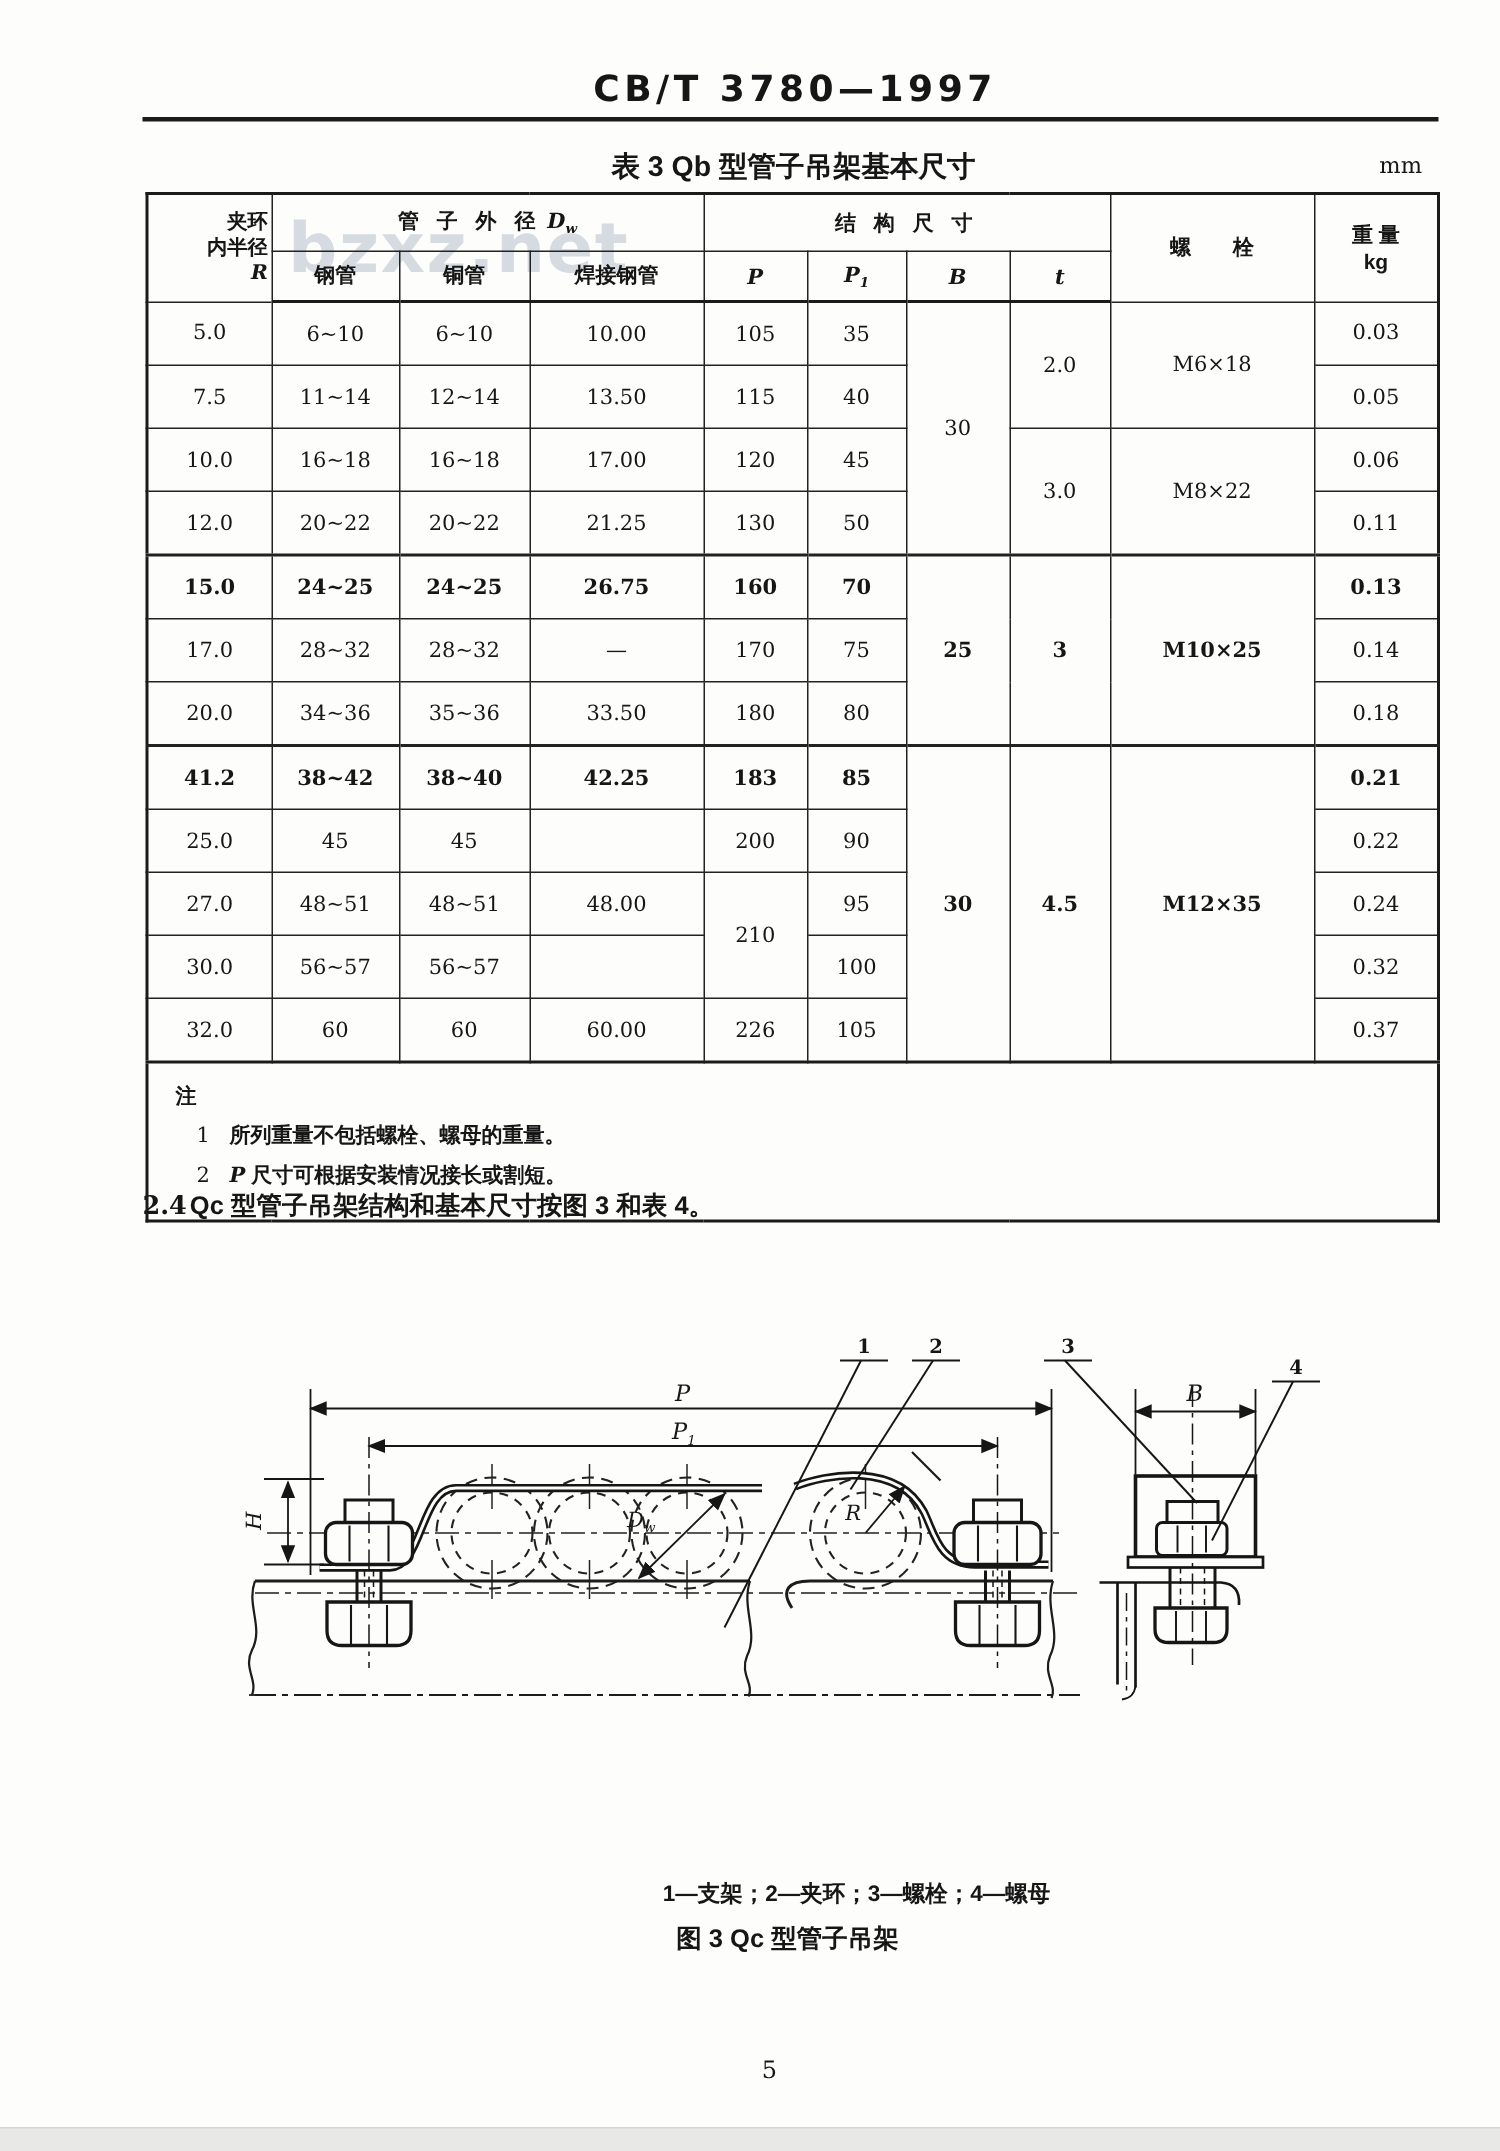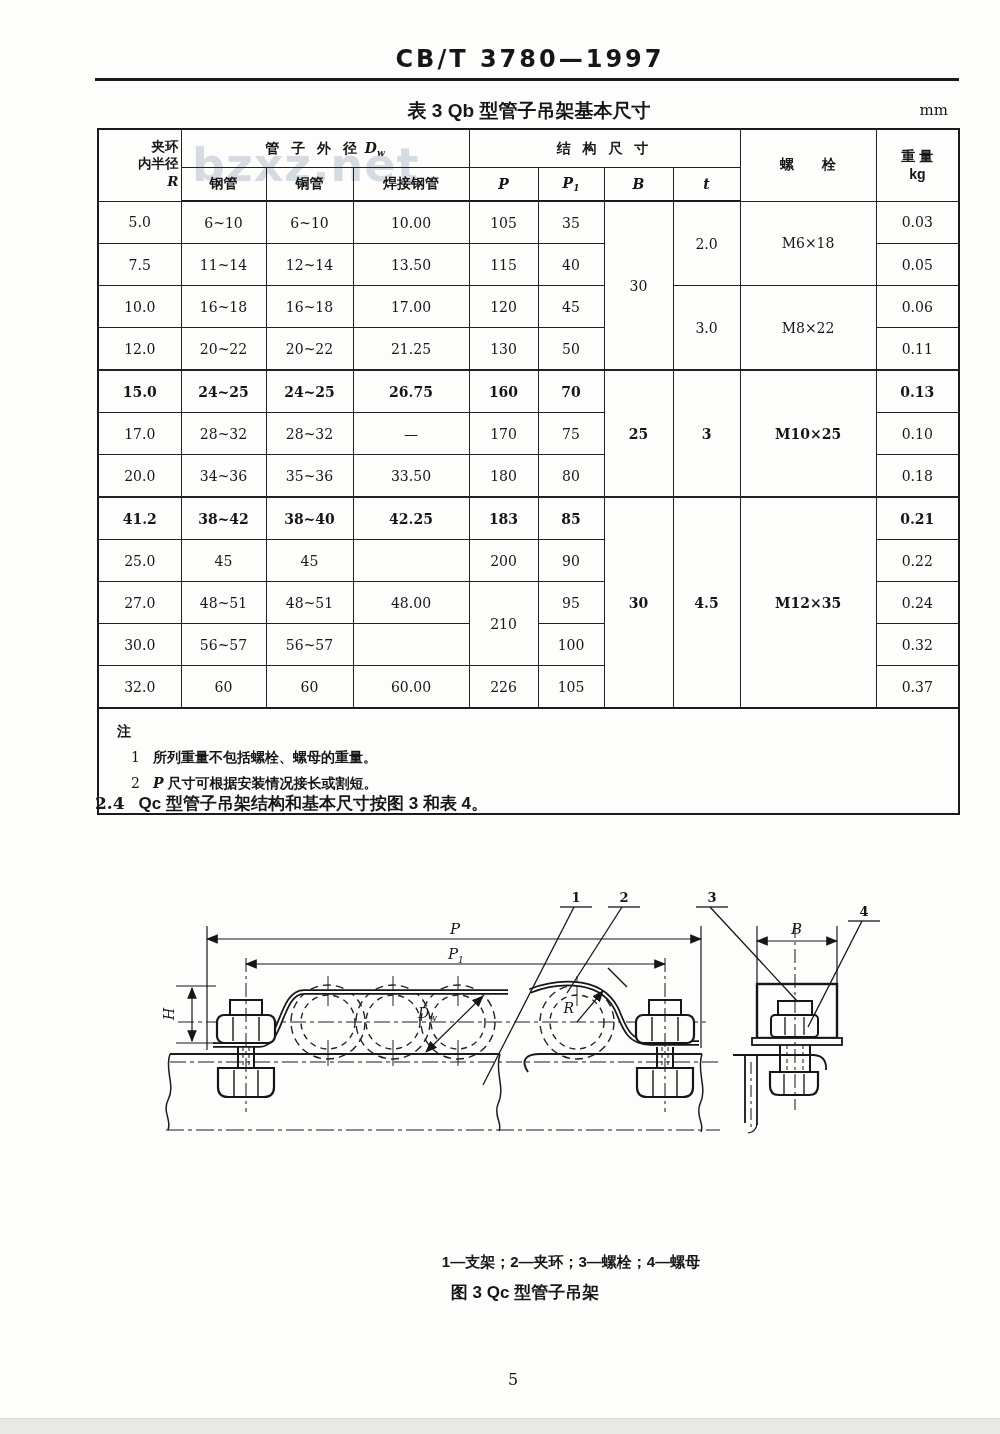--- a/index.html
+++ b/index.html
@@ -42,21 +42,21 @@
   .th-r div{line-height:1.25;font-size:13.5px;text-align:right;}
   td.notes-cell{border-top:2.5px solid #1b1b1b !important;text-align:left !important;
     padding:7px 14px 9px 18px !important;height:88px;}
   .notes-cell .nlabel{font-size:14px;font-weight:bold;margin-bottom:4px;}
   .note-line{font-size:14px;font-weight:bold;line-height:1.85;padding-left:14px;}
   .note-line .nnum{display:inline-block;min-width:22px;
     font-family:"DejaVu Serif","Liberation Serif",serif;font-weight:normal;}
   
   .section-line{top:792px;left:95px;font-size:17px;font-weight:bold;}
   .section-line .snum{font-family:"DejaVu Serif","Liberation Serif",serif;
-    font-weight:bold;margin-right:14px;}
+    font-weight:bold;margin-right:2px;}
   
   .figure-box{top:880px;left:150px;width:770px;height:270px;}
   .fig-legend{top:1253px;left:131px;width:880px;text-align:center;
     font-size:15px;font-weight:bold;}
   .fig-title{top:1281px;left:45px;width:960px;text-align:center;
     font-size:17px;font-weight:bold;}
   
   .page-number{top:1370px;left:13px;width:1000px;text-align:center;
     font-size:16px;font-family:"DejaVu Serif","Liberation Serif",serif;}
   .bottom-strip{top:1418px;left:0;width:1000px;height:16px;background:#e8e8e6;
@@ -171,21 +171,21 @@
         <td rowspan="3">M10×25</td>
         <td>0.13</td>
       </tr>
       <tr>
         <td>17.0</td>
         <td>28~32</td>
         <td>28~32</td>
         <td>—</td>
         <td>170</td>
         <td>75</td>
-        <td>0.10</td>
+        <td>0.14</td>
       </tr>
       <tr>
         <td>20.0</td>
         <td>34~36</td>
         <td>35~36</td>
         <td>33.50</td>
         <td>180</td>
         <td>80</td>
         <td>0.18</td>
       </tr>

